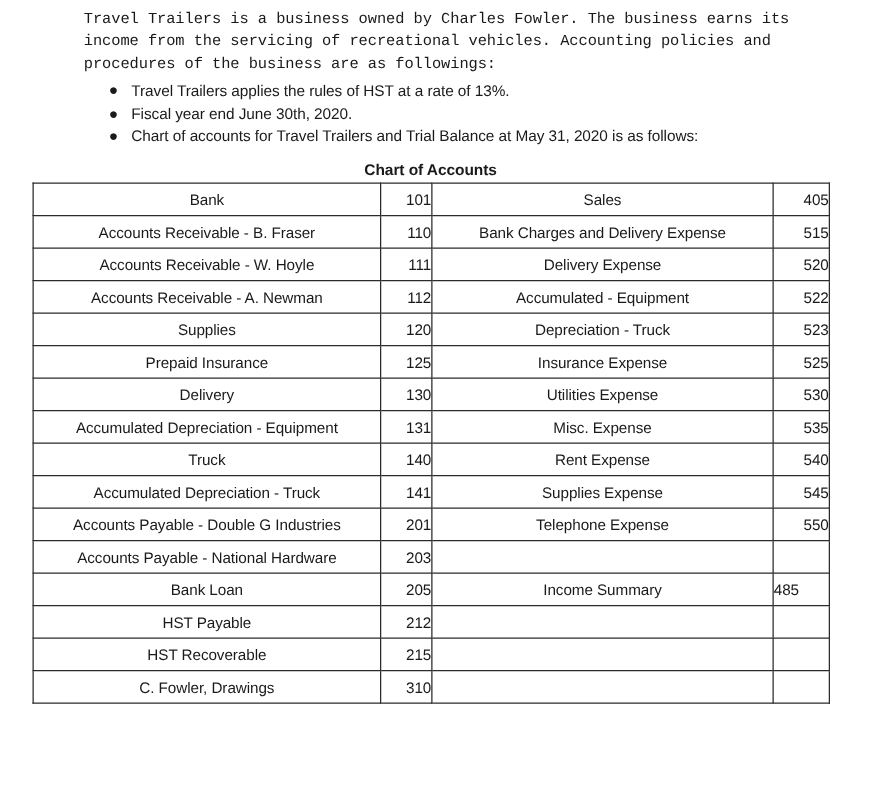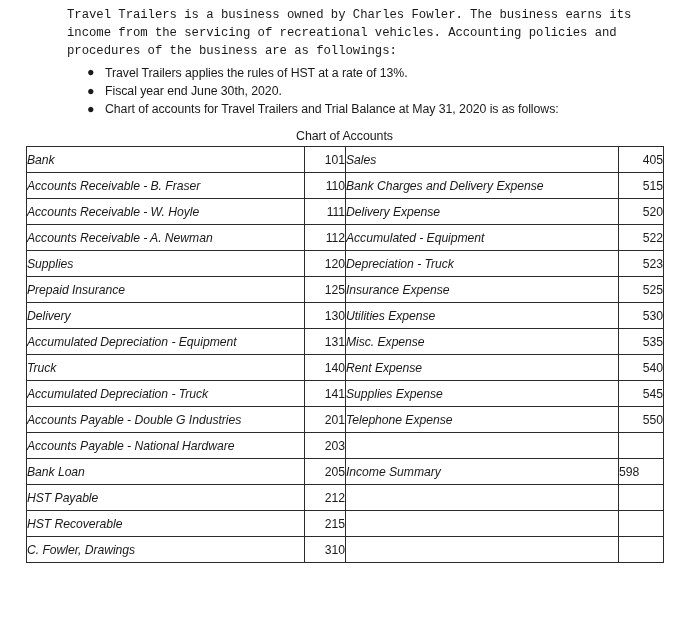--- a/index.html
+++ b/index.html
@@ -53,21 +53,21 @@
   }
 
   
   #table-title {
     position: absolute;
     left: 26px;
     top: 129px;
     width: 637px;
     text-align: center;
     font-size: 12.4px;
-    font-weight: normal;
+    font-weight: bold;
     letter-spacing: -0.05px;
   }
 
   
   #chart-of-accounts-table {
     position: absolute;
     left: 26px;
     top: 146px;
     width: 637px;
     border-collapse: collapse;
@@ -86,22 +86,21 @@
     white-space: nowrap;
   }
   
   .col-asset-name  { width: 278px; }
   .col-asset-num   { width: 41px;  }
   .col-other-name  { width: 273px; }
   .col-other-num   { width: 45px;  }
 
   .cell-name {
     padding-left: 4px;
-    text-align: left;
-    font-style: italic;
+    text-align: center;
   }
   .cell-num {
     padding-right: 4px;
     text-align: right;
   }
   
   tr.row-tall td {
     height: 32px;
   }
   td.cell-indented {
@@ -204,21 +203,21 @@
       <tr>
         <td class="cell-name">Accounts Payable - National Hardware</td>
         <td class="cell-num">203</td>
         <td class="cell-name"></td>
         <td class="cell-num"></td>
       </tr>
       <tr class="row-tall">
         <td class="cell-name">Bank Loan</td>
         <td class="cell-num">205</td>
         <td class="cell-name cell-indented">Income Summary</td>
-        <td class="cell-num cell-num-indented">598</td>
+        <td class="cell-num cell-num-indented">485</td>
       </tr>
       <tr>
         <td class="cell-name">HST Payable</td>
         <td class="cell-num">212</td>
         <td class="cell-name"></td>
         <td class="cell-num"></td>
       </tr>
       <tr>
         <td class="cell-name">HST Recoverable</td>
         <td class="cell-num">215</td>

